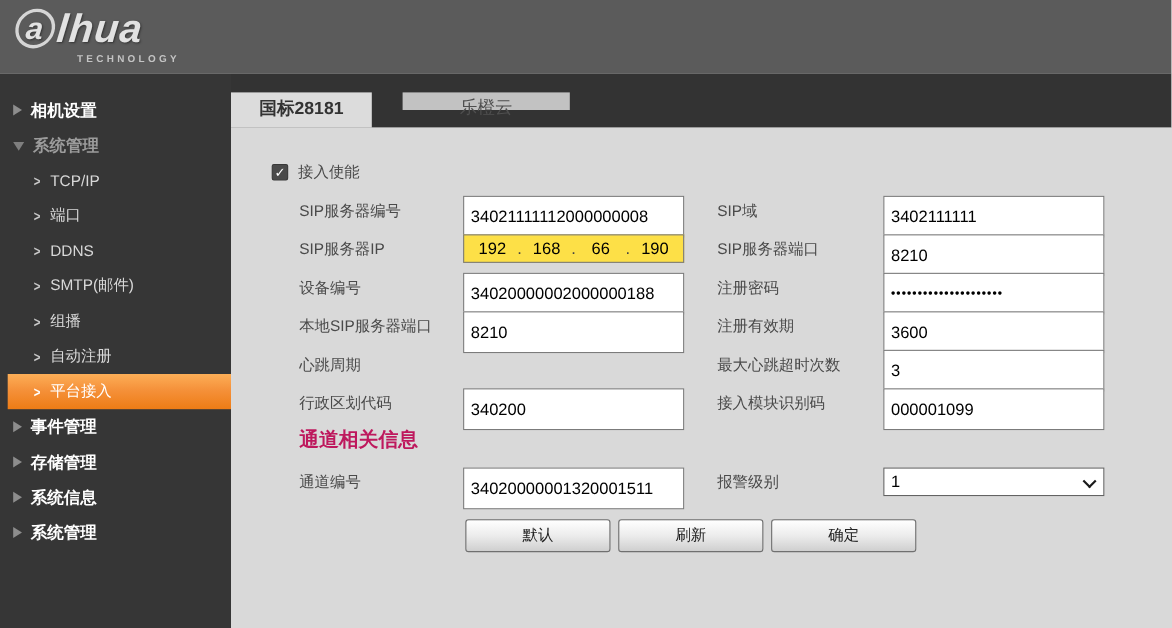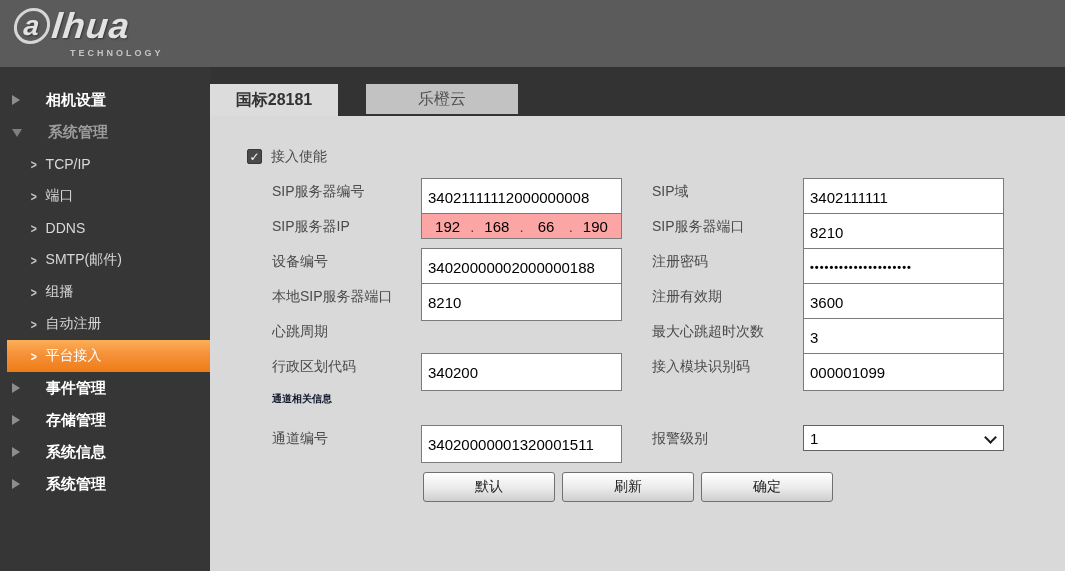--- a/index.html
+++ b/index.html
@@ -17,21 +17,21 @@
   .a-ring { display:inline-flex; align-items:center; justify-content:center;
     width:36px; height:36px; border:3px solid #d6d6d6; border-radius:50%;
     margin-right:2px; font-size:28px; }
   .logo-sub { font-size:9px; letter-spacing:3px; color:#c4c4c4;
     margin:1px 0 0 56px; font-style:normal; font-weight:bold; }
 
   
   .sidebar { position:absolute; left:0; top:67px; width:210px; height:504px;
     background:#363636; padding-top:17px; }
   .side-item { height:32px; display:flex; align-items:center; cursor:pointer; }
-  .side-item.top { padding-left:12px;gap:18px; }
+  .side-item.top { padding-left:12px; }
   .side-item.sub { padding-left:30px; }
   .side-item.top .lbl { color:#ffffff; font-weight:bold; font-size:15px; margin-left:8px; }
   .side-item.top.expanded .lbl { color:#9c9c9c; }
   .side-item.sub .lbl { color:#d8d8d8; font-size:14px; margin-left:8px; }
   .tri-right { width:0; height:0; border-left:8px solid #8d8d8d;
     border-top:5px solid transparent; border-bottom:5px solid transparent; }
   .tri-down { width:0; height:0; border-top:8px solid #7f7f7f;
     border-left:5px solid transparent; border-right:5px solid transparent;
     margin-top:2px; }
   .chev { color:#c9c9c9; font-size:13px; font-weight:bold; line-height:1;
@@ -41,21 +41,21 @@
   .side-item.active .lbl { color:#ffffff; }
   .side-item.active .chev { color:#ffffff; }
 
   
   .tabstrip { position:absolute; left:210px; top:67px; width:855px; height:49px;
     background:#333333; }
   .tab { position:absolute; top:17px; text-align:center; font-size:16px;
     cursor:pointer; }
   .tab.active { left:0; width:128px; height:32px; line-height:32px;
     background:#dcdcdc; color:#333333; font-weight:bold; }
-  .tab.inactive { left:156px; width:152px; height:30px; line-height:30px;
+  .tab.inactive { left:156px; width:152px; height:16px; line-height:30px;
     background:#c2c2c2; color:#4f4f4f; }
 
   
   .content { position:absolute; left:210px; top:116px; width:855px; height:455px;
     background:#d9d9d9; }
   .enable-row { position:absolute; left:37px; top:33px; display:flex;
     align-items:center; }
   .checkbox { width:15px; height:15px; background:#4a4a4a; border:1px solid #383838;
     border-radius:2px; display:inline-flex; align-items:center; justify-content:center;
     cursor:pointer; }
@@ -67,27 +67,27 @@
   .lab-l { position:absolute; left:62px; line-height:26px; }
   .lab-r { position:absolute; left:442px; line-height:26px; }
   .inp { position:absolute; height:38px; width:201px; border:1px solid #7b7b7b;
     background:#ffffff; font-size:15px; padding:0 6px;
     font-family:"Liberation Sans","DejaVu Sans",sans-serif; color:#000; }
   .inp-l { left:211px; }
   .inp-r { left:593px; }
   .pwd { font-size:11px; letter-spacing:1px; font-weight:bold; }
 
   .ipbox { position:absolute; left:211px; width:201px; height:26px;
-    border:1px solid #7b7b7b; background:#fca5a5; display:flex;
+    border:1px solid #7b7b7b; background:#fde047; display:flex;
     align-items:center; font-size:15px; color:#000; padding:0 4px; }
   .ipbox .oct { flex:1; text-align:center; }
   .ipbox .dot { width:6px; text-align:center; color:#444; }
 
-  .section-hd { position:absolute; left:62px; top:270px; font-size:10px;
-    font-weight:bold; color:#0f172a; line-height:26px; }
+  .section-hd { position:absolute; left:62px; top:270px; font-size:18px;
+    font-weight:bold; color:#be185d; line-height:26px; }
 
   .selwrap { position:absolute; left:593px; width:201px; height:26px; }
   .sel { width:100%; height:100%; border:1px solid #636363; background:#ffffff;
     font-size:15px; padding:0 24px 0 6px; appearance:none; -webkit-appearance:none;
     font-family:"Liberation Sans","DejaVu Sans",sans-serif; color:#000;
     border-radius:0; cursor:pointer; }
   .sel-chev { position:absolute; right:9px; top:8px; width:9px; height:9px;
     border-right:2.5px solid #1a1a1a; border-bottom:2.5px solid #1a1a1a;
     transform:rotate(45deg); pointer-events:none; }
 

